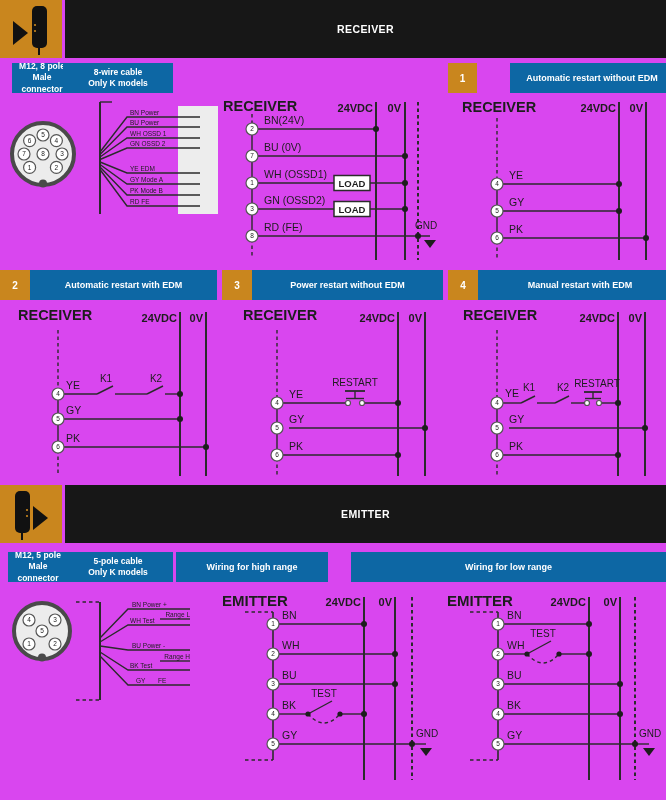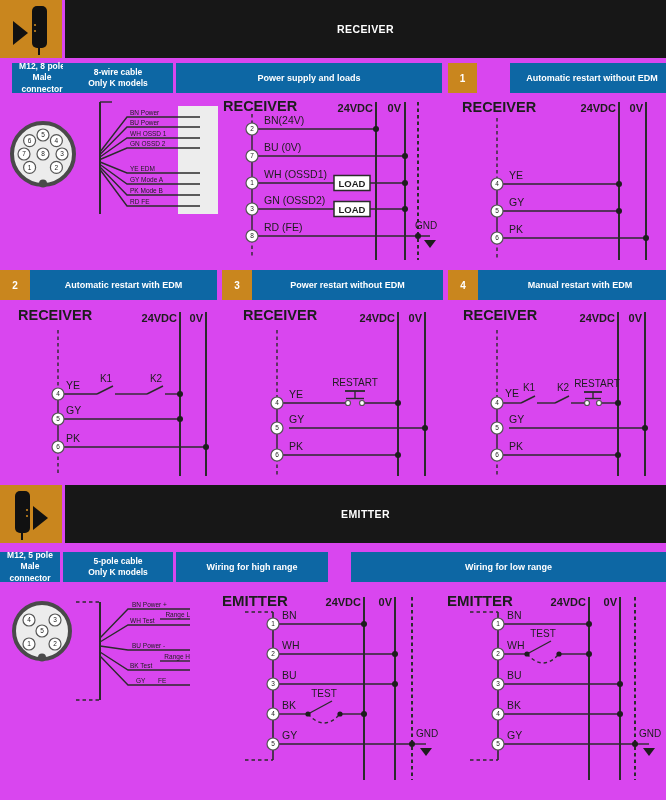--- a/index.html
+++ b/index.html
@@ -61,23 +61,20 @@
   </div>
 
   <div class="abs hdr hdr2" style="left:12px;top:63px;width:60px;height:30px;">
     <span>M12, 8 pole</span>
     <span>Male connector</span>
   </div>
   <div class="abs hdr hdr2" style="left:63px;top:63px;width:110px;height:30px;">
     <span>8-wire cable</span>
     <span>Only K models</span>
   </div>
-  <div class="abs hdr" style="left:176px;top:63px;width:266px;height:30px;">
-    <span>Power supply and loads</span>
-  </div>
   <div class="abs num" style="left:448px;top:63px;width:29px;height:30px;">
     <span>1</span>
   </div>
   <div class="abs hdr" style="left:477px;top:63px;width:164px;height:30px;margin-left:33px;">
     <span>Automatic restart without EDM</span>
   </div>
 
   <svg class="abs" style="left:6px;top:118px;" width="74" height="74" viewBox="0 0 74 74">
     <circle class="ring" cx="37" cy="36" r="31"></circle>
     <circle cx="37" cy="65.5" r="4" fill="#4a4a4a"></circle>
@@ -371,21 +368,21 @@
       <circle cx="27" cy="25" r="1.1" fill="#C9861E"></circle>
       <circle cx="27" cy="31" r="1.1" fill="#C9861E"></circle>
       <polygon points="33,21 33,45 48,33" fill="#111"></polygon>
       <line x1="22" y1="48" x2="22" y2="55" stroke="#111" stroke-width="2"></line>
     </svg>
   </div>
   <div class="abs banner" style="left:65px;top:485px;width:601px;height:58px;">
     <span>EMITTER</span>
   </div>
 
-  <div class="abs hdr hdr2" style="left:0;top:552px;width:60px;height:30px;">
+  <div class="abs hdr hdr2" style="left:8px;top:552px;width:60px;height:30px;">
     <span>M12, 5 pole</span>
     <span>Male connector</span>
   </div>
   <div class="abs hdr hdr2" style="left:63px;top:552px;width:110px;height:30px;">
     <span>5-pole cable</span>
     <span>Only K models</span>
   </div>
   <div class="abs hdr" style="left:176px;top:552px;width:152px;height:30px;">
     <span>Wiring for high range</span>
   </div>

